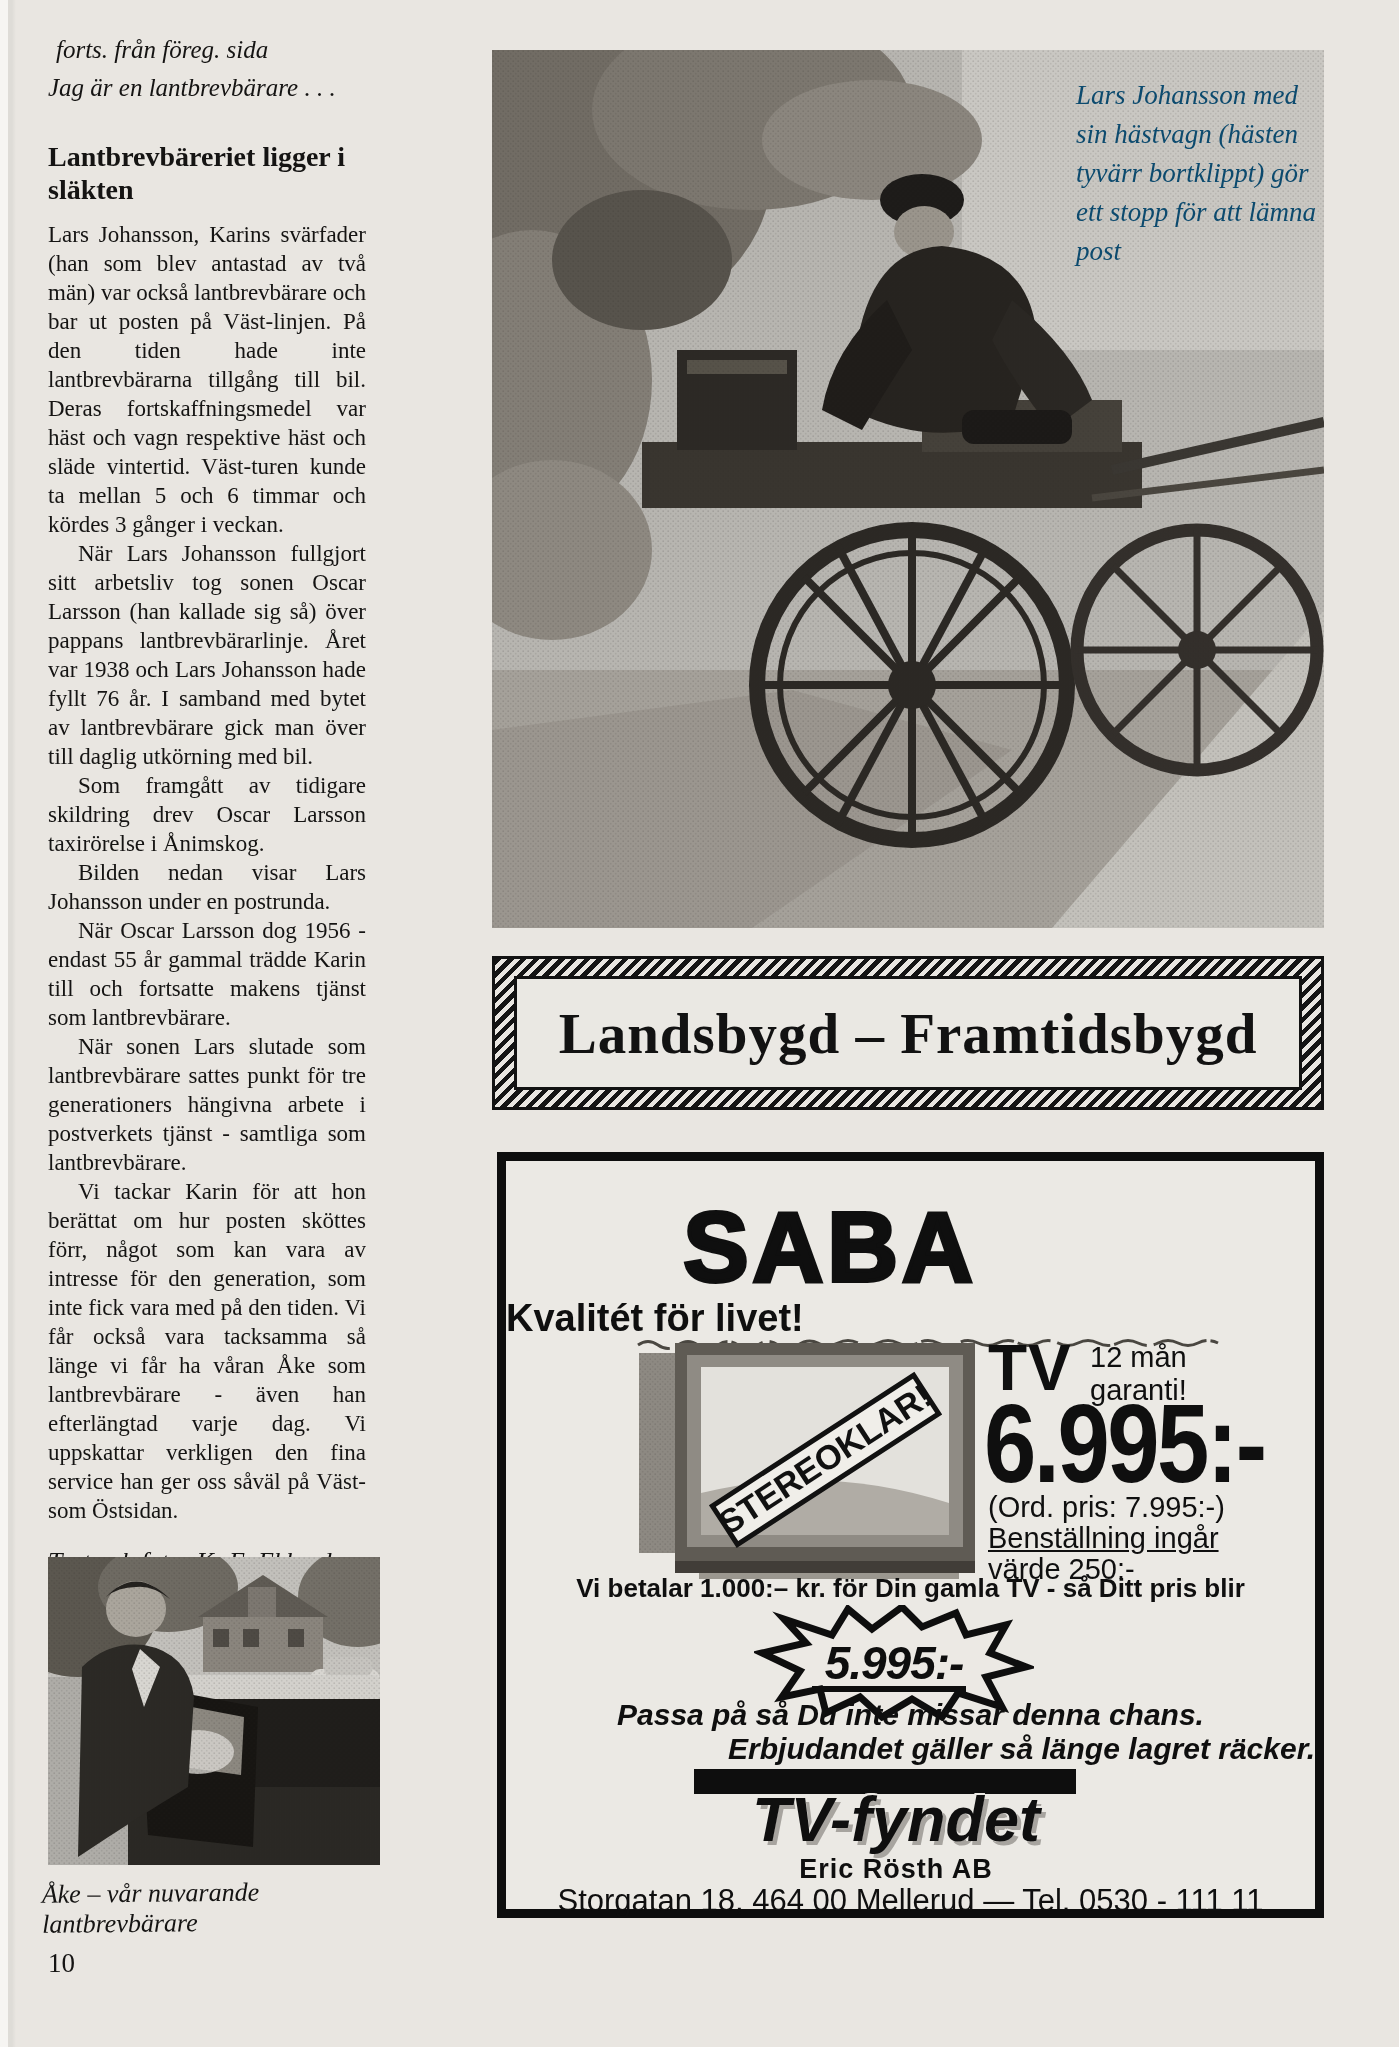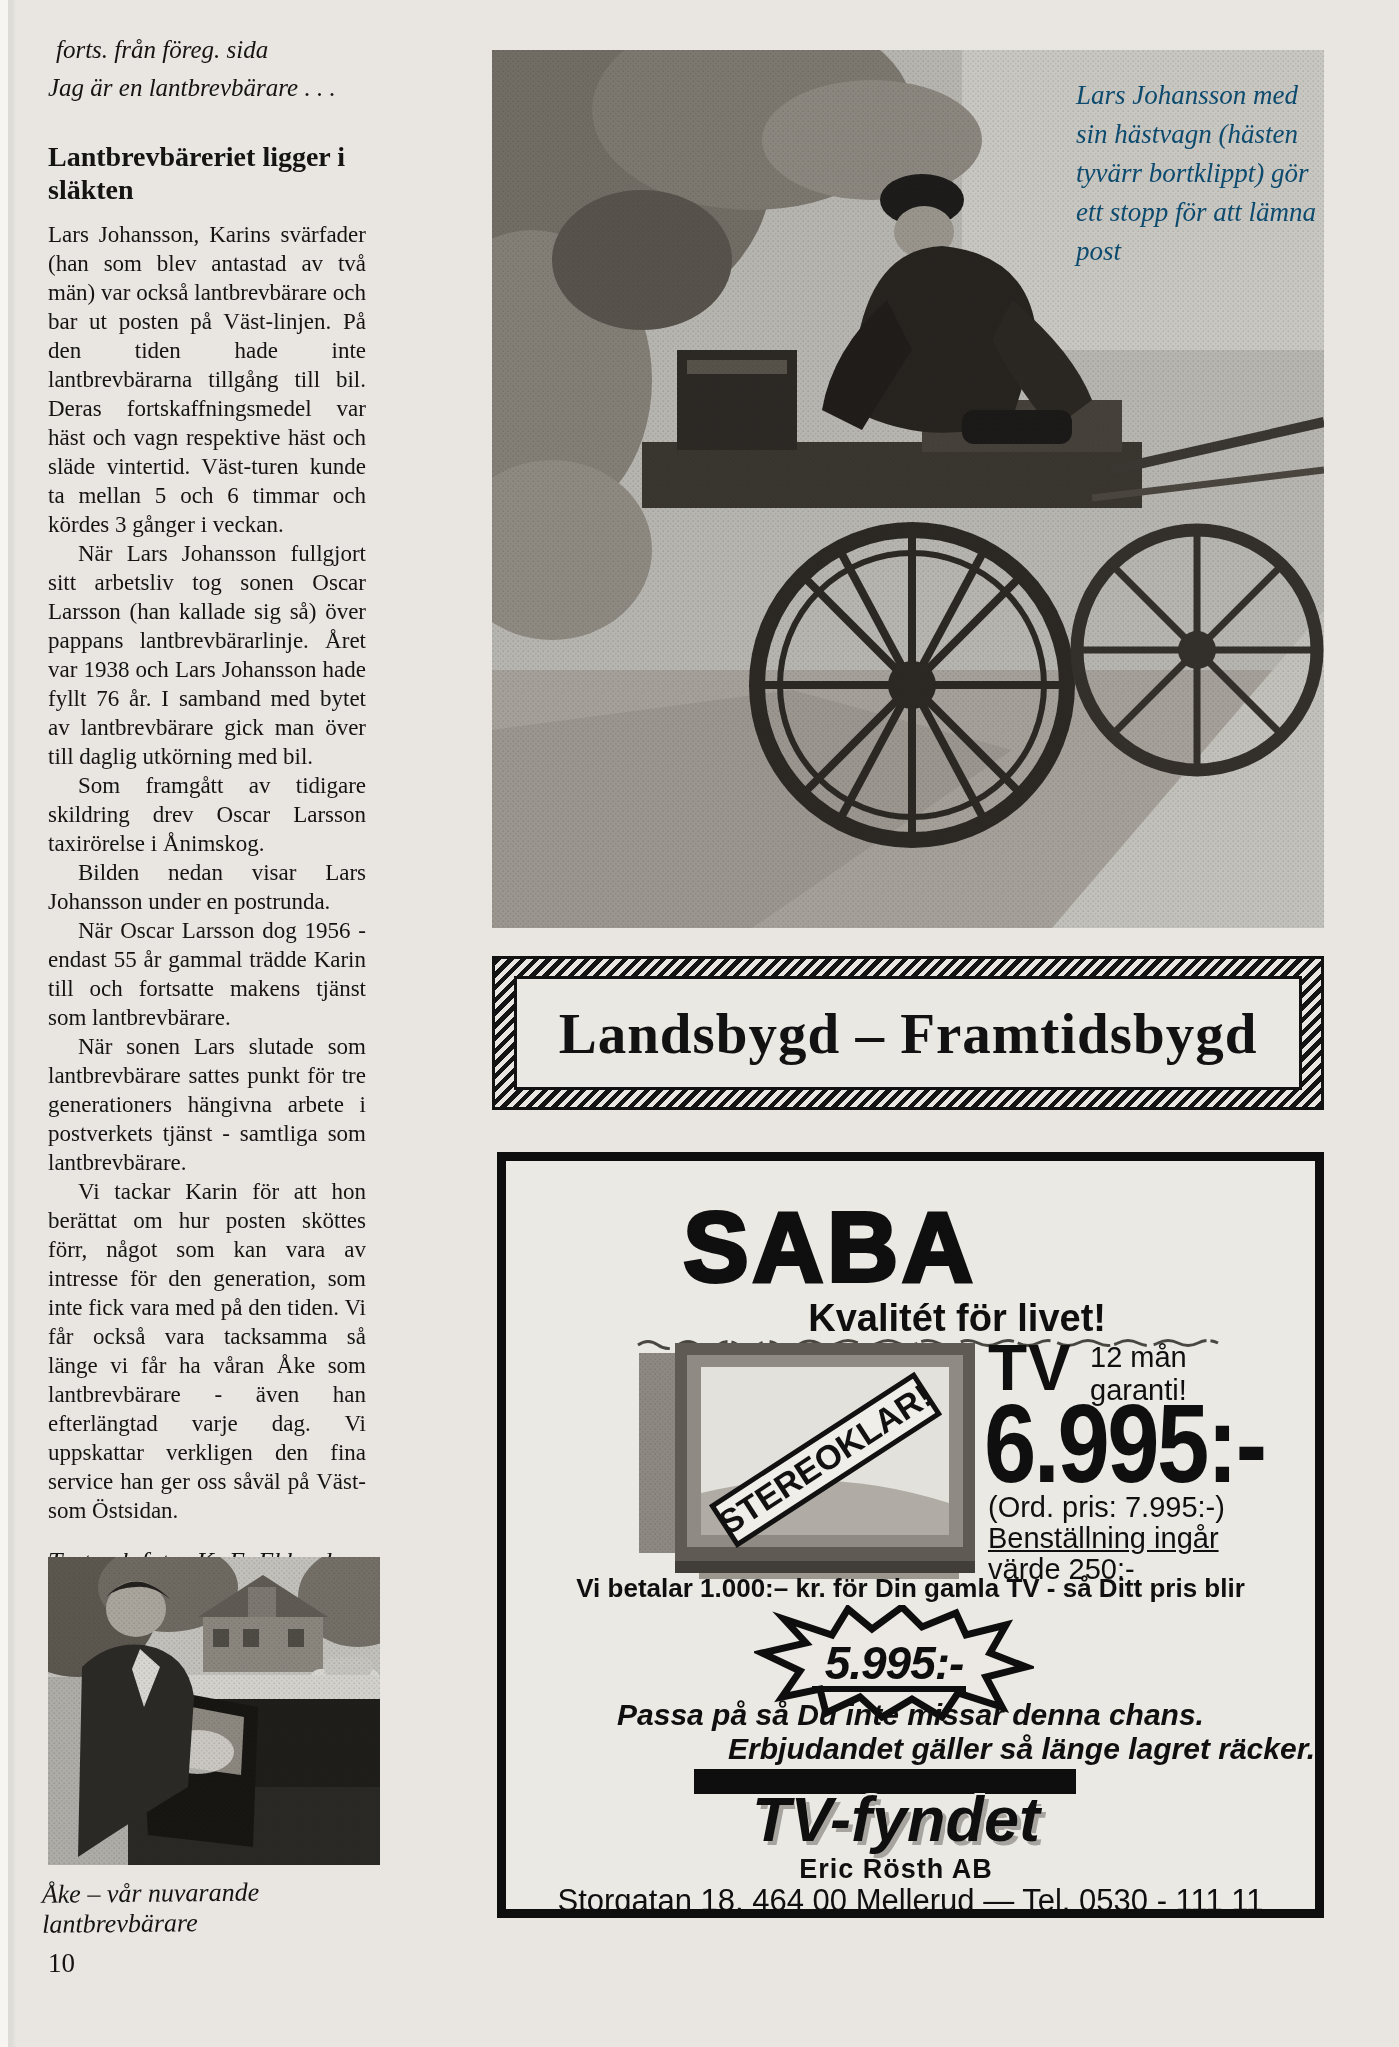--- a/index.html
+++ b/index.html
@@ -67,21 +67,21 @@
     position:absolute;left:497px;top:1152px;width:827px;height:766px;
     box-sizing:border-box;border:9px solid #0e0e0e;background:#ebe9e4;
     font-family:"Liberation Sans", sans-serif;color:#0f0f0f;
   }
   .adbox *{position:absolute;}
   .ad-brand{
     left:0;top:30px;width:600px;text-align:center;
     font-weight:bold;font-size:98px;letter-spacing:4px;padding-left:24px;
     -webkit-text-stroke:4px #0f0f0f;
   }
-  .ad-slogan{left:0;top:136px;width:600px;text-align:right;font-weight:bold;font-size:38px;}
+  .ad-slogan{left:0;top:136px;width:600px;text-align:left;font-weight:bold;font-size:38px;}
   .ad-squiggle{left:130px;top:176px;}
   .ad-tv{left:133px;top:182px;}
   .ad-product{left:482px;top:170px;font-weight:bold;font-size:64px;letter-spacing:1px;}
   .ad-warranty{left:584px;top:180px;font-size:29px;line-height:33px;white-space:pre-line;}
   .ad-price{
     left:478px;top:218px;font-weight:bold;font-size:112px;letter-spacing:-3px;
     transform:scaleX(0.84);transform-origin:left top;white-space:nowrap;
   }
   .ad-ordpris{left:482px;top:330px;font-size:29px;}
   .ad-incl1{left:482px;top:361px;font-size:29px;text-decoration:underline;}

